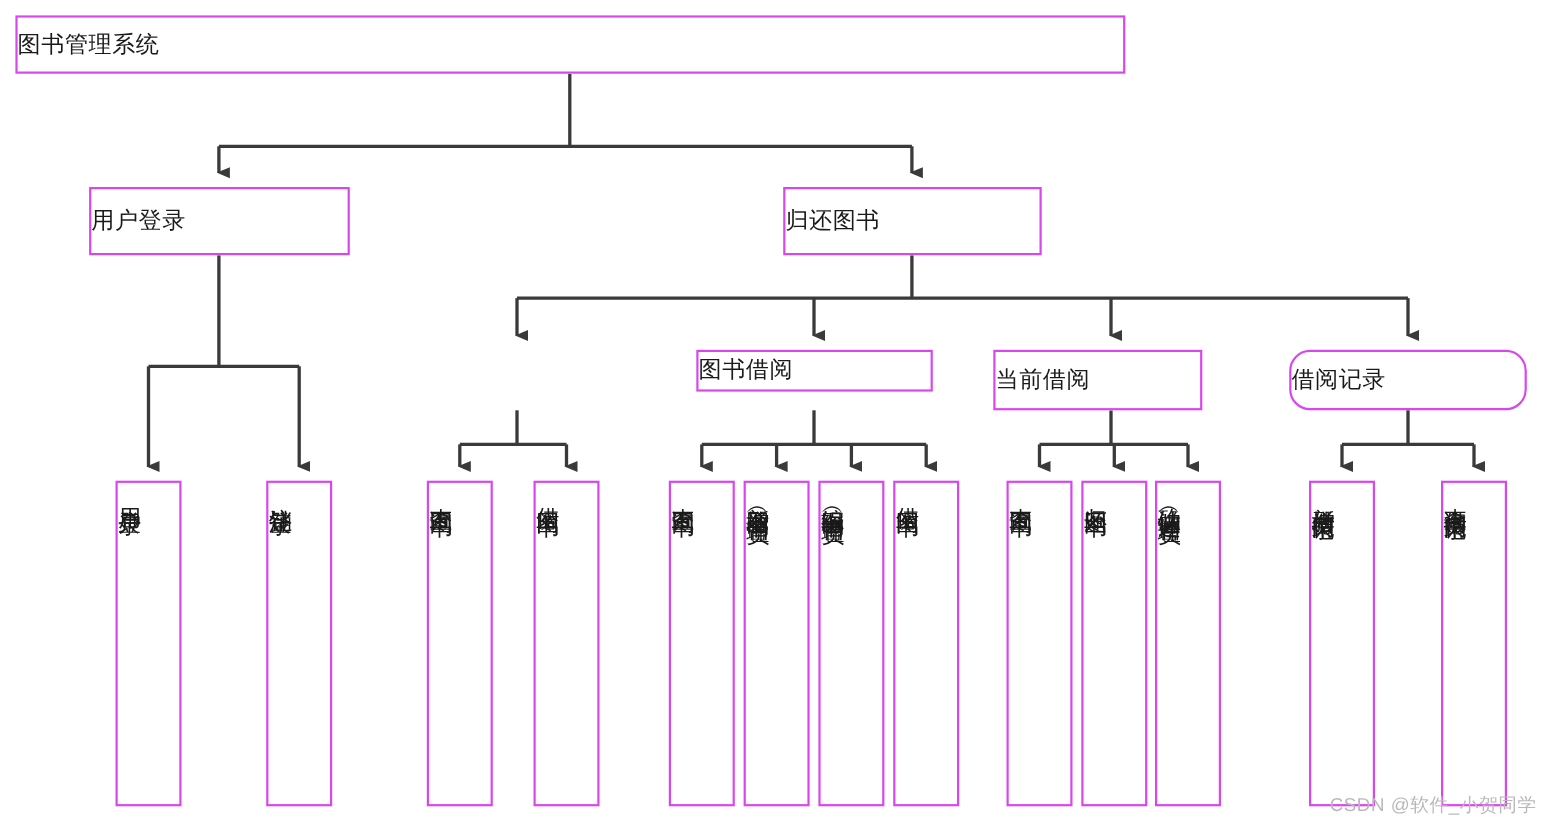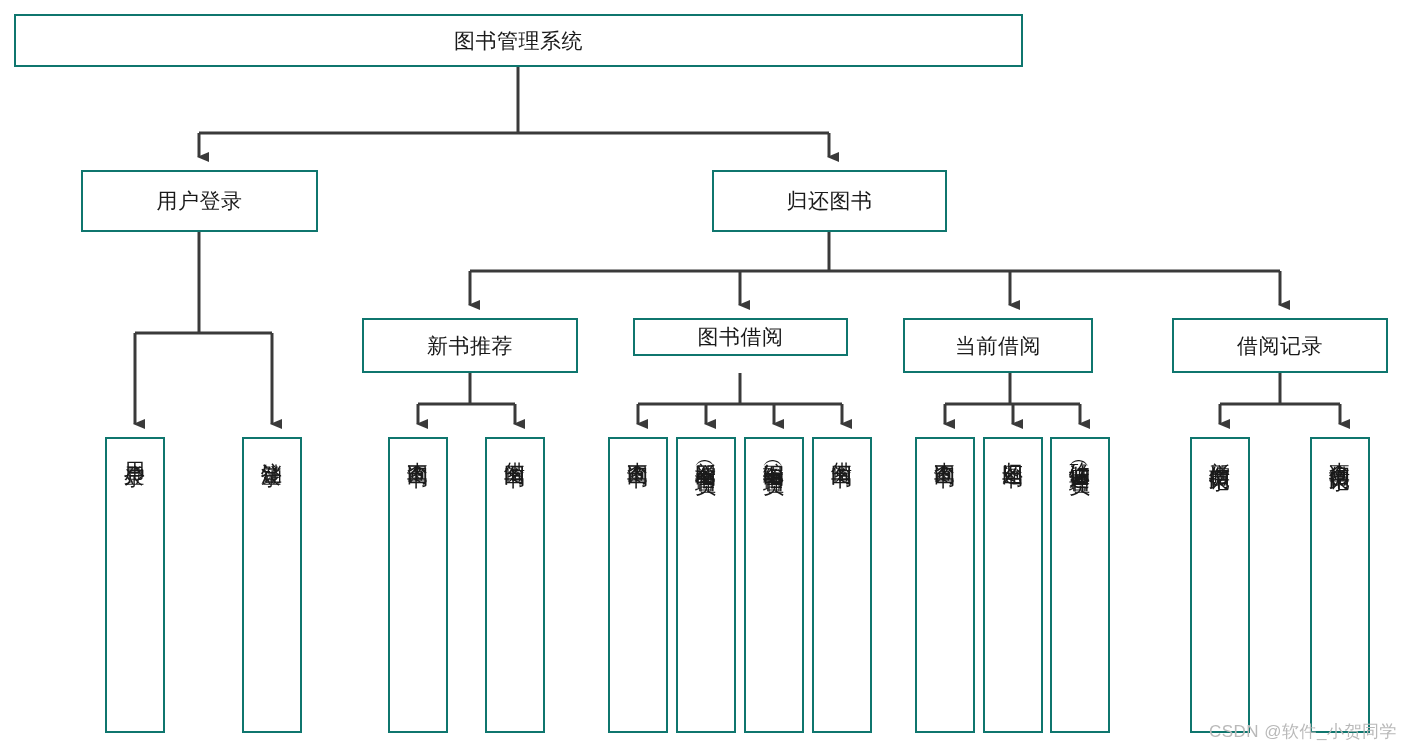--- a/index.html
+++ b/index.html
@@ -21,25 +21,24 @@
     position: absolute;
     left: 0;
     top: 0;
     width: 1405px;
     height: 747px;
     pointer-events: none;
   }
   .node {
     position: absolute;
     box-sizing: border-box;
-    border: 2px solid #0f766e;
+    border: 2px solid #d946ef;
     background: #ffffff;
     display: flex;
     align-items: center;
-    justify-content: center;
     color: #1a1a1a;
     text-align: center;
   }
   .node .label {
     display: block;
     line-height: 1.12;
     letter-spacing: 0.5px;
   }
   .node.horiz .label {
     writing-mode: horizontal-tb;
@@ -120,30 +119,27 @@
     <span class="label">图书管理系统</span>
   </div>
 
   <div class="node horiz" style="left: 81px; top: 170px; width: 237px; height: 62px;">
     <span class="label">用户登录</span>
   </div>
   <div class="node horiz" style="left: 712px; top: 170px; width: 235px; height: 62px;">
     <span class="label">归还图书</span>
   </div>
 
-  <div class="node horiz" style="left: 362px; top: 318px; width: 216px; height: 55px;">
-    <span class="label">新书推荐</span>
-  </div>
   <div class="node horiz" style="left: 633px; top: 318px; width: 215px; height: 38px;">
     <span class="label">图书借阅</span>
   </div>
   <div class="node horiz" style="left: 903px; top: 318px; width: 190px; height: 55px;">
     <span class="label">当前借阅</span>
   </div>
-  <div class="node horiz" style="left: 1172px; top: 318px; width: 216px; height: 55px;">
+  <div class="node horiz" style="left: 1172px; top: 318px; width: 216px; height: 55px; border-radius: 19px;">
     <span class="label">借阅记录</span>
   </div>
 
   <div class="node vert" style="left: 105px; top: 437px; width: 60px; height: 296px;">
     <span class="label">用户登录</span>
   </div>
   <div class="node vert" style="left: 242px; top: 437px; width: 60px; height: 296px;">
     <span class="label">注销登录</span>
   </div>
   <div class="node vert" style="left: 388px; top: 437px; width: 60px; height: 296px;">

